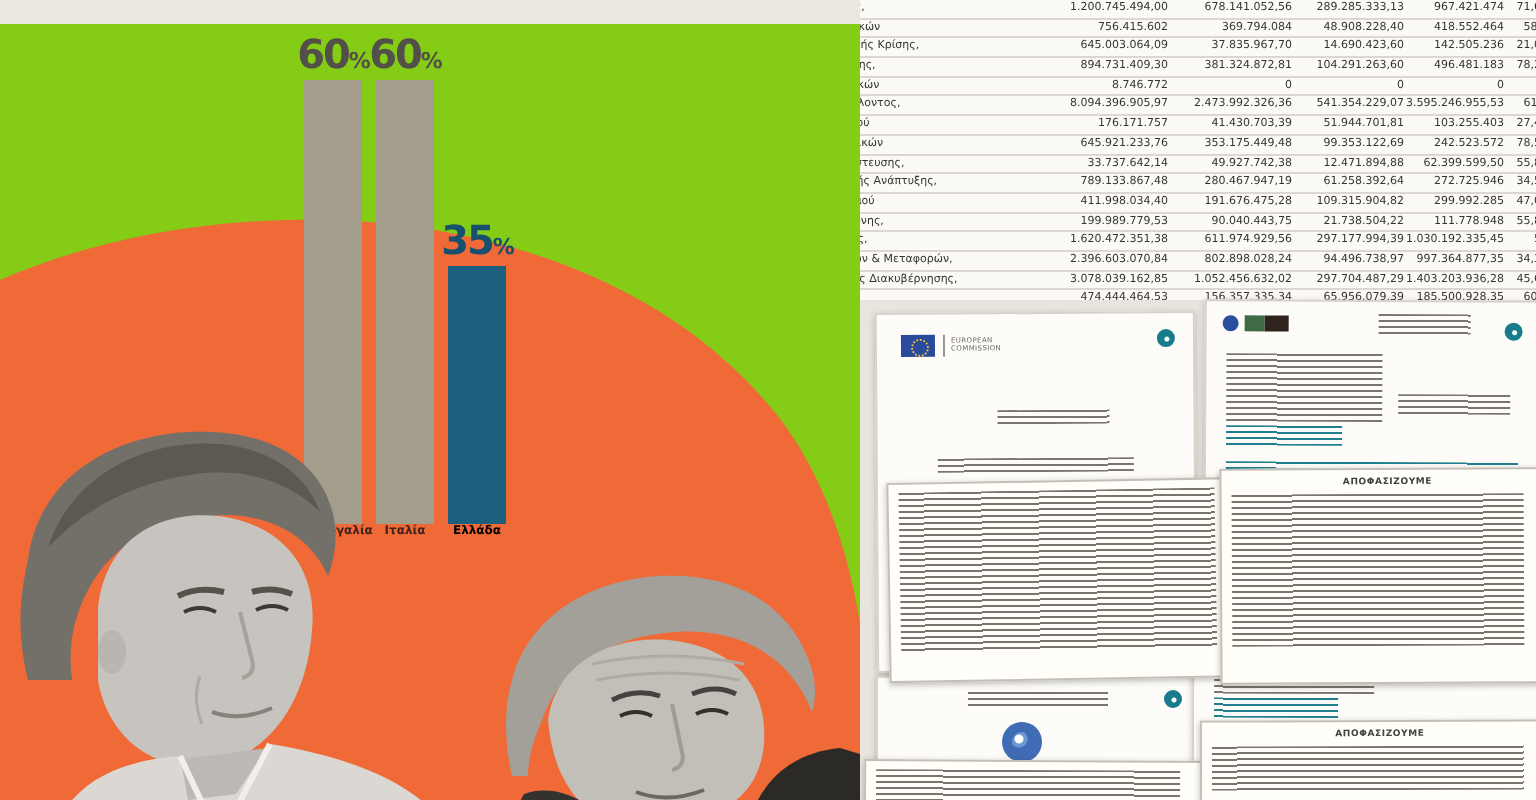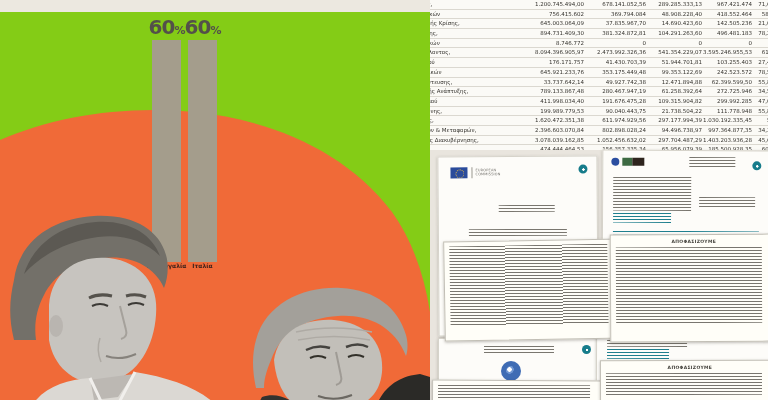--- a/index.html
+++ b/index.html
@@ -62,20 +62,25 @@
         <div class="bar-group">
           <div class="bar-value">60<span class="pct-sign">%</span></div>
           <div class="bar-rect" style="height: 222px;"></div>
           <div class="bar-cat">Πορτογαλία</div>
         </div>
         <div class="bar-group">
           <div class="bar-value">60<span class="pct-sign">%</span></div>
           <div class="bar-rect" style="height: 222px;"></div>
           <div class="bar-cat">Ιταλία</div>
         </div>
+        <div class="bar-group hl">
+          <div class="bar-value">35<span class="pct-sign">%</span></div>
+          <div class="bar-rect" style="height: 129.5px;"></div>
+          <div class="bar-cat">Ελλάδα</div>
+        </div>
       </div>
 
     <svg class="person" style="left:-6px;top:198px;" width="242" height="202" viewBox="0 0 242 202">
       <path d="M20,70 C25,30 60,8 100,6 C140,4 165,20 172,45 C175,55 174,68 170,78 C160,55 135,45 110,48 C80,52 60,65 50,85 C42,100 40,115 42,130 L20,130 C14,105 16,88 20,70 Z" fill="#737069"></path>
       <path d="M30,64 C40,32 70,14 102,12 C135,10 158,24 166,46 C150,30 128,24 104,27 C72,31 46,46 30,64 Z" fill="#5c5953"></path>
       <path d="M55,95 C58,60 85,45 115,48 C148,52 165,75 162,105 C160,135 145,165 115,172 C85,178 60,160 55,130 Z" fill="#c7c4bf"></path>
       <ellipse cx="62" cy="116" rx="7" ry="11" fill="#b9b5b0"></ellipse>
       <path d="M95,88 Q105,83 118,86" stroke="#55524c" stroke-width="3" fill="none"></path>
       <path d="M132,86 Q142,83 152,87" stroke="#55524c" stroke-width="3" fill="none"></path>
       <path d="M98,96 Q106,92 114,96" stroke="#3c3a36" stroke-width="2" fill="none"></path>

